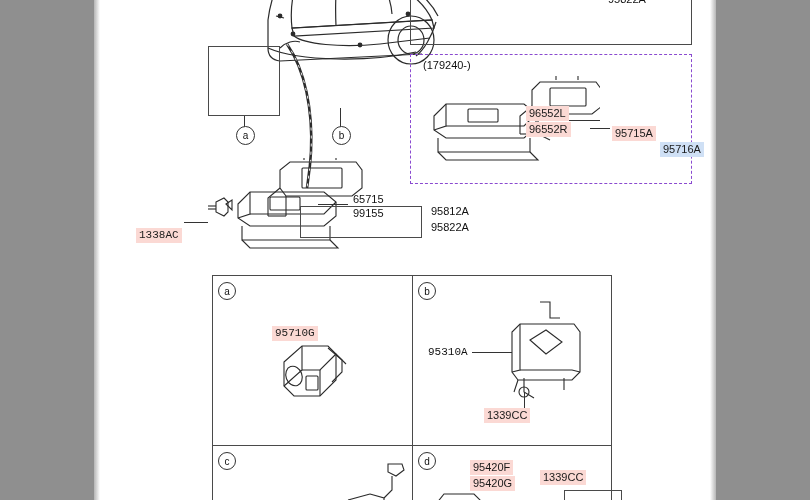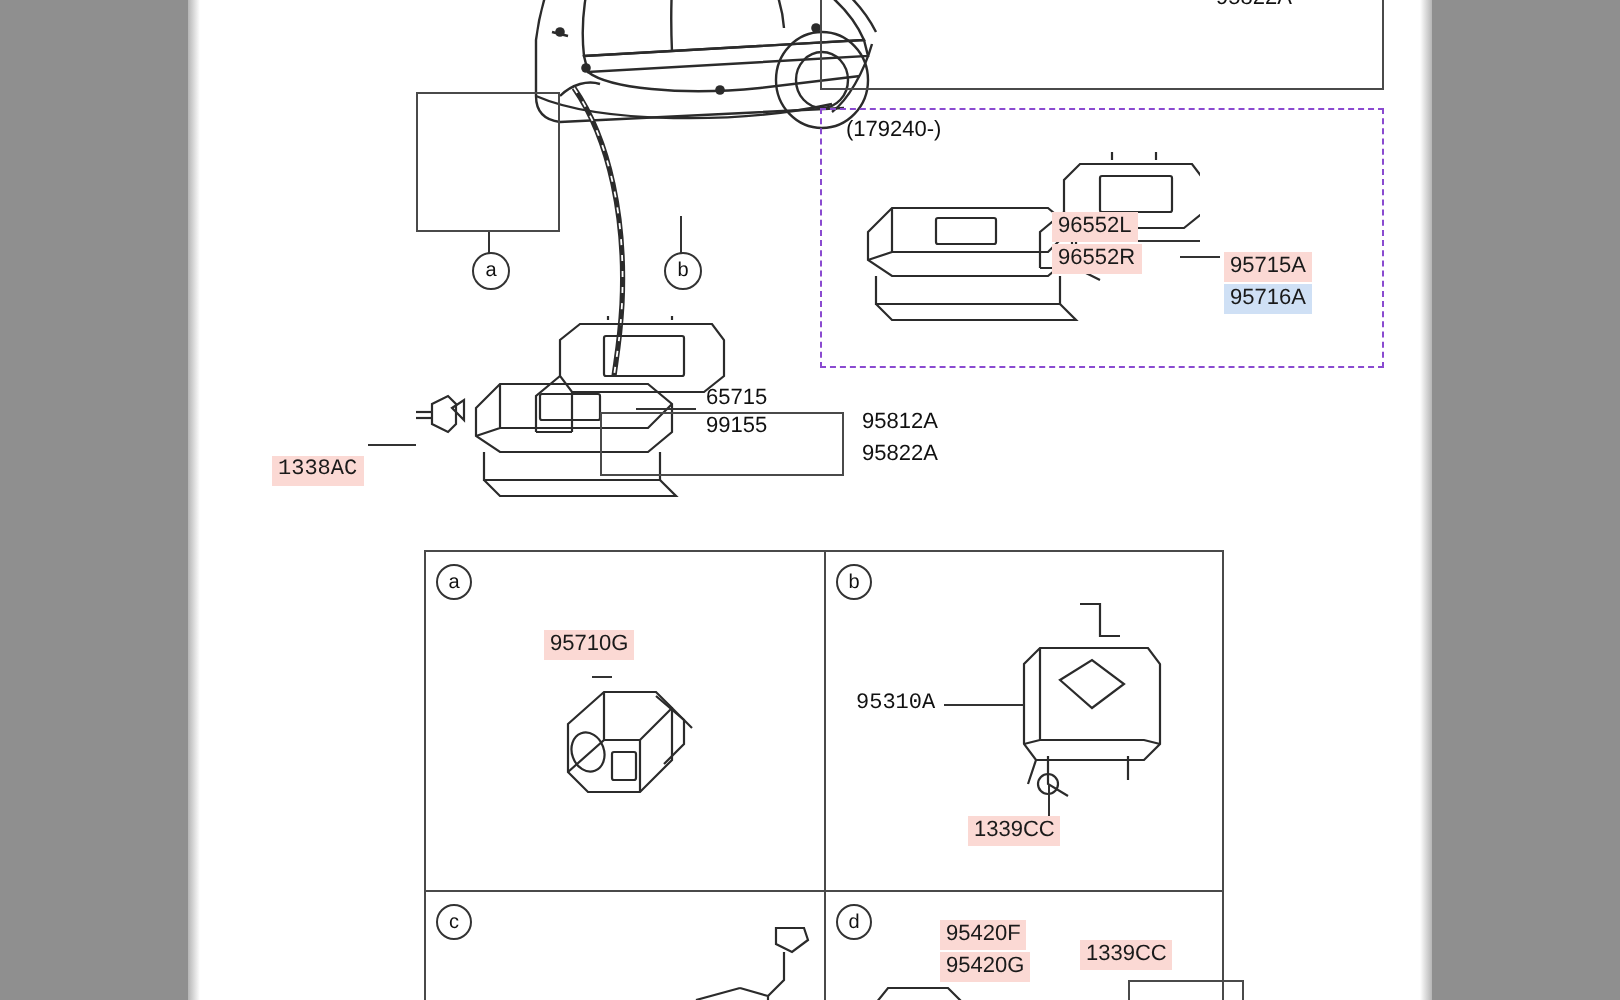--- a/index.html
+++ b/index.html
@@ -25,21 +25,21 @@
   .lbl{
     position:absolute;
     font-size:11px;
     line-height:13px;
     color:#111;
     white-space:nowrap;
     padding:1px 3px;
     box-sizing:border-box;
   }
   .lbl.red{background:#fbd9d4;color:#1a1a1a;}
-  .lbl.blue{background:#cfe0f5;color:#1a1a1a;}
+  .lbl.blue{background:#cfe0f5;color:#1a1a1a;margin-left:48px;}
   .lbl.plain{background:transparent;}
   .box{
     position:absolute;border:1px solid #4a4a4a;box-sizing:border-box;background:transparent;
   }
   .dash{
     position:absolute;border:1px dashed #8a4ad0;box-sizing:border-box;
   }
   .circ{
     position:absolute;border:1px solid #333;border-radius:50%;
     background:#fff;font-size:10px;color:#111;
@@ -191,21 +191,21 @@
         <path d="M26 6 L 26 30 L 8 46"></path>
         <path d="M26 30 L 44 30 L 60 14"></path>
         <path d="M44 30 L 44 56"></path>
         <ellipse cx="18" cy="36" rx="8" ry="10" transform="rotate(-20 18 36)"></ellipse>
         <path d="M52 8 L 66 20 L 66 32 L 56 42"></path>
         <path d="M60 14 L 70 24"></path>
         <rect x="30" y="36" width="12" height="14" rx="1"></rect>
       </g>
     </svg>
     <div class="ln lnh" style="left:196px;top:338px;width:10px;"></div>
-    <div class="lbl red" style="left:172px;top:315px;">95710G</div>
+    <div class="lbl red" style="left:172px;top:326px;font-family:Liberation Mono, monospace;">95710G</div>
 
     <svg class="sv" style="left:400px;top:300px;" width="90" height="110" viewBox="0 0 90 110">
       <g fill="none" stroke="#2b2b2b" stroke-width="1.1">
         <path d="M40 2 L 50 2 L 50 18 L 60 18"></path>
         <path d="M20 24 L 74 24 L 80 32 L 80 72 L 72 80 L 18 80 L 12 72 L 12 32 Z"></path>
         <path d="M20 24 L 20 70 L 12 72"></path>
         <path d="M20 70 L 72 70 L 80 72"></path>
         <path d="M30 40 L 46 30 L 62 42 L 46 54 Z"></path>
         <path d="M24 78 L 24 92 L 34 98"></path>
         <path d="M18 80 L 14 92"></path>

